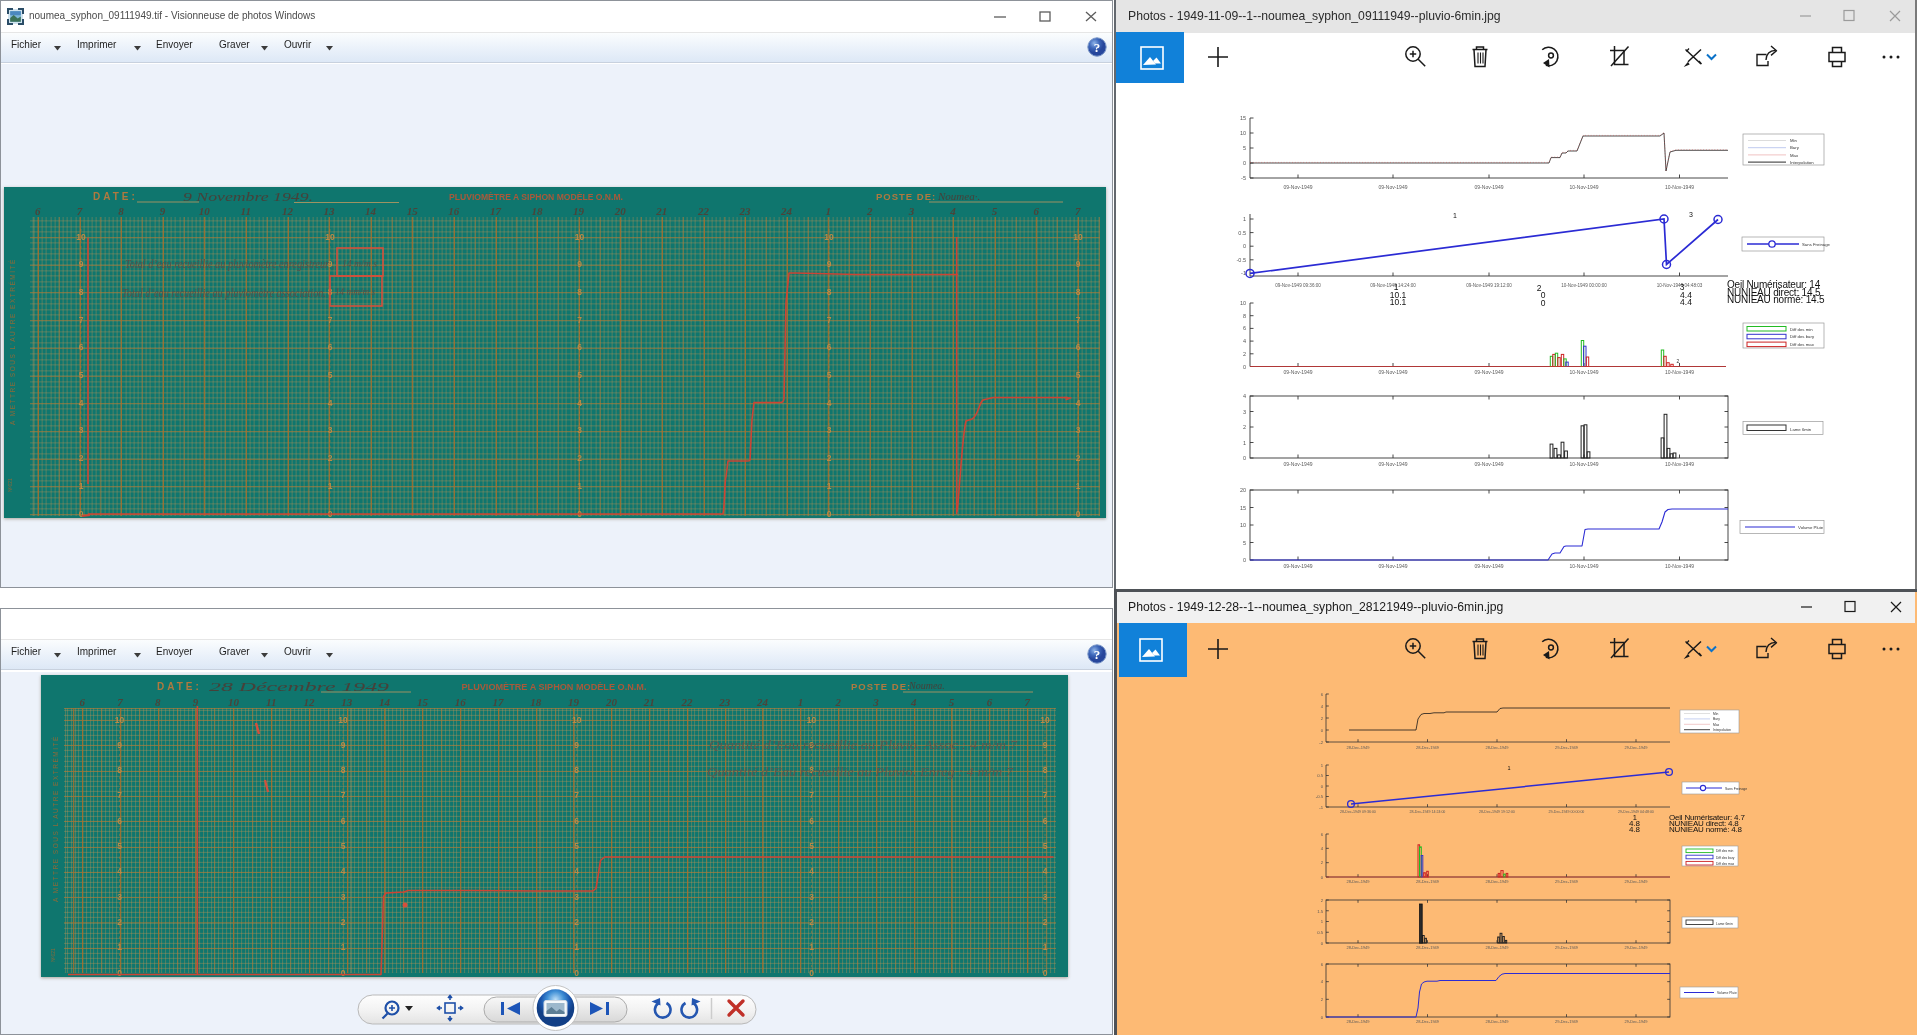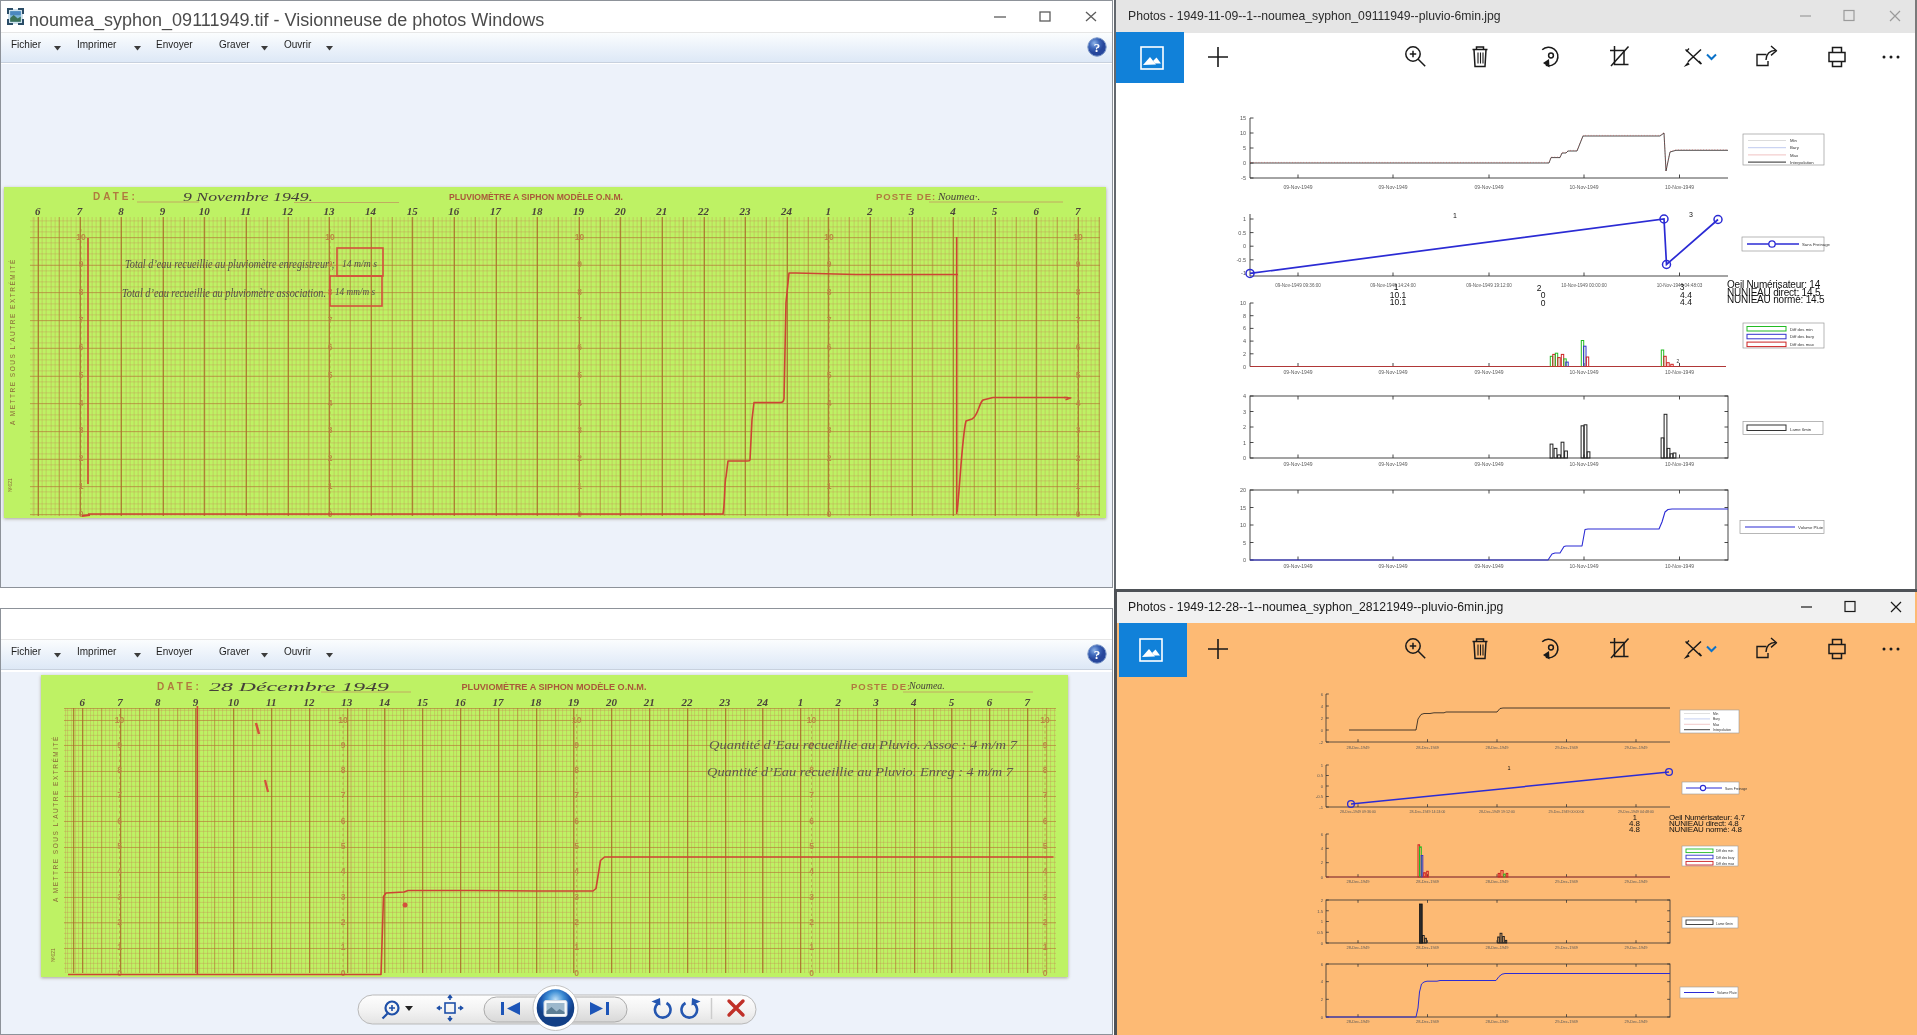--- a/index.html
+++ b/index.html
@@ -1,22 +1,22 @@
 <!DOCTYPE html>
 <html><head><meta charset="utf-8"><style>
 *{margin:0;padding:0;box-sizing:border-box}
 body{width:1917px;height:1035px;position:relative;background:#fff;font-family:"Liberation Sans",sans-serif;overflow:hidden}
 .abs{position:absolute}
 .pv{background:#fff;border:1px solid #8d9299}
 .pv .tb{position:absolute;left:0;right:0;height:31px;background:#fff}
-.pv .title{position:absolute;left:28px;top:9px;font-size:18px;color:#4b4b4b;white-space:nowrap}
+.pv .title{position:absolute;left:28px;top:9px;font-size:10px;color:#4b4b4b;white-space:nowrap}
 .pv .menu{position:absolute;left:0;right:0;height:31px;background:linear-gradient(#fbfdfe,#eaf1fa 55%,#dde8f6);border-top:1px solid #e6e6e6;border-bottom:1px solid #c8d1de}
 .pv .menu span{font-size:10px;color:#1e1e1e}
 .pv .content{position:absolute;left:0;right:0;bottom:0;background:#edf2fa}
-.paper{position:absolute;background:#bef264;box-shadow:0 1px 3px rgba(90,70,40,.45)}
+.paper{position:absolute;background:#0f766e;box-shadow:0 1px 3px rgba(90,70,40,.45)}
 .gridd{position:absolute;}
 .photos-title{position:absolute;font-size:12.2px;color:#1f1f1f;white-space:nowrap}
 </style></head><body>
 <div class="abs pv" style="left:0;top:0;width:1113px;height:588px">
     <div class="tb" style="top:0">
       <svg class="abs" style="left:6px;top:7px" width="17" height="17" viewBox="0 0 17 17">
 <rect x="1" y="1" width="15" height="15" fill="#cfe3ef"></rect>
 <path d="M0 0h6v2h-4v4h-2zM11 0h6v6h-2v-4h-4zM0 11h2v4h4v2h-6zM15 11h2v6h-6v-2h4z" fill="#2b4d67"></path>
 <rect x="3.2" y="3.2" width="10.6" height="10.6" fill="#7db6d8"></rect>
 <rect x="3.2" y="3.2" width="10.6" height="4" fill="#4b88c0"></rect>

